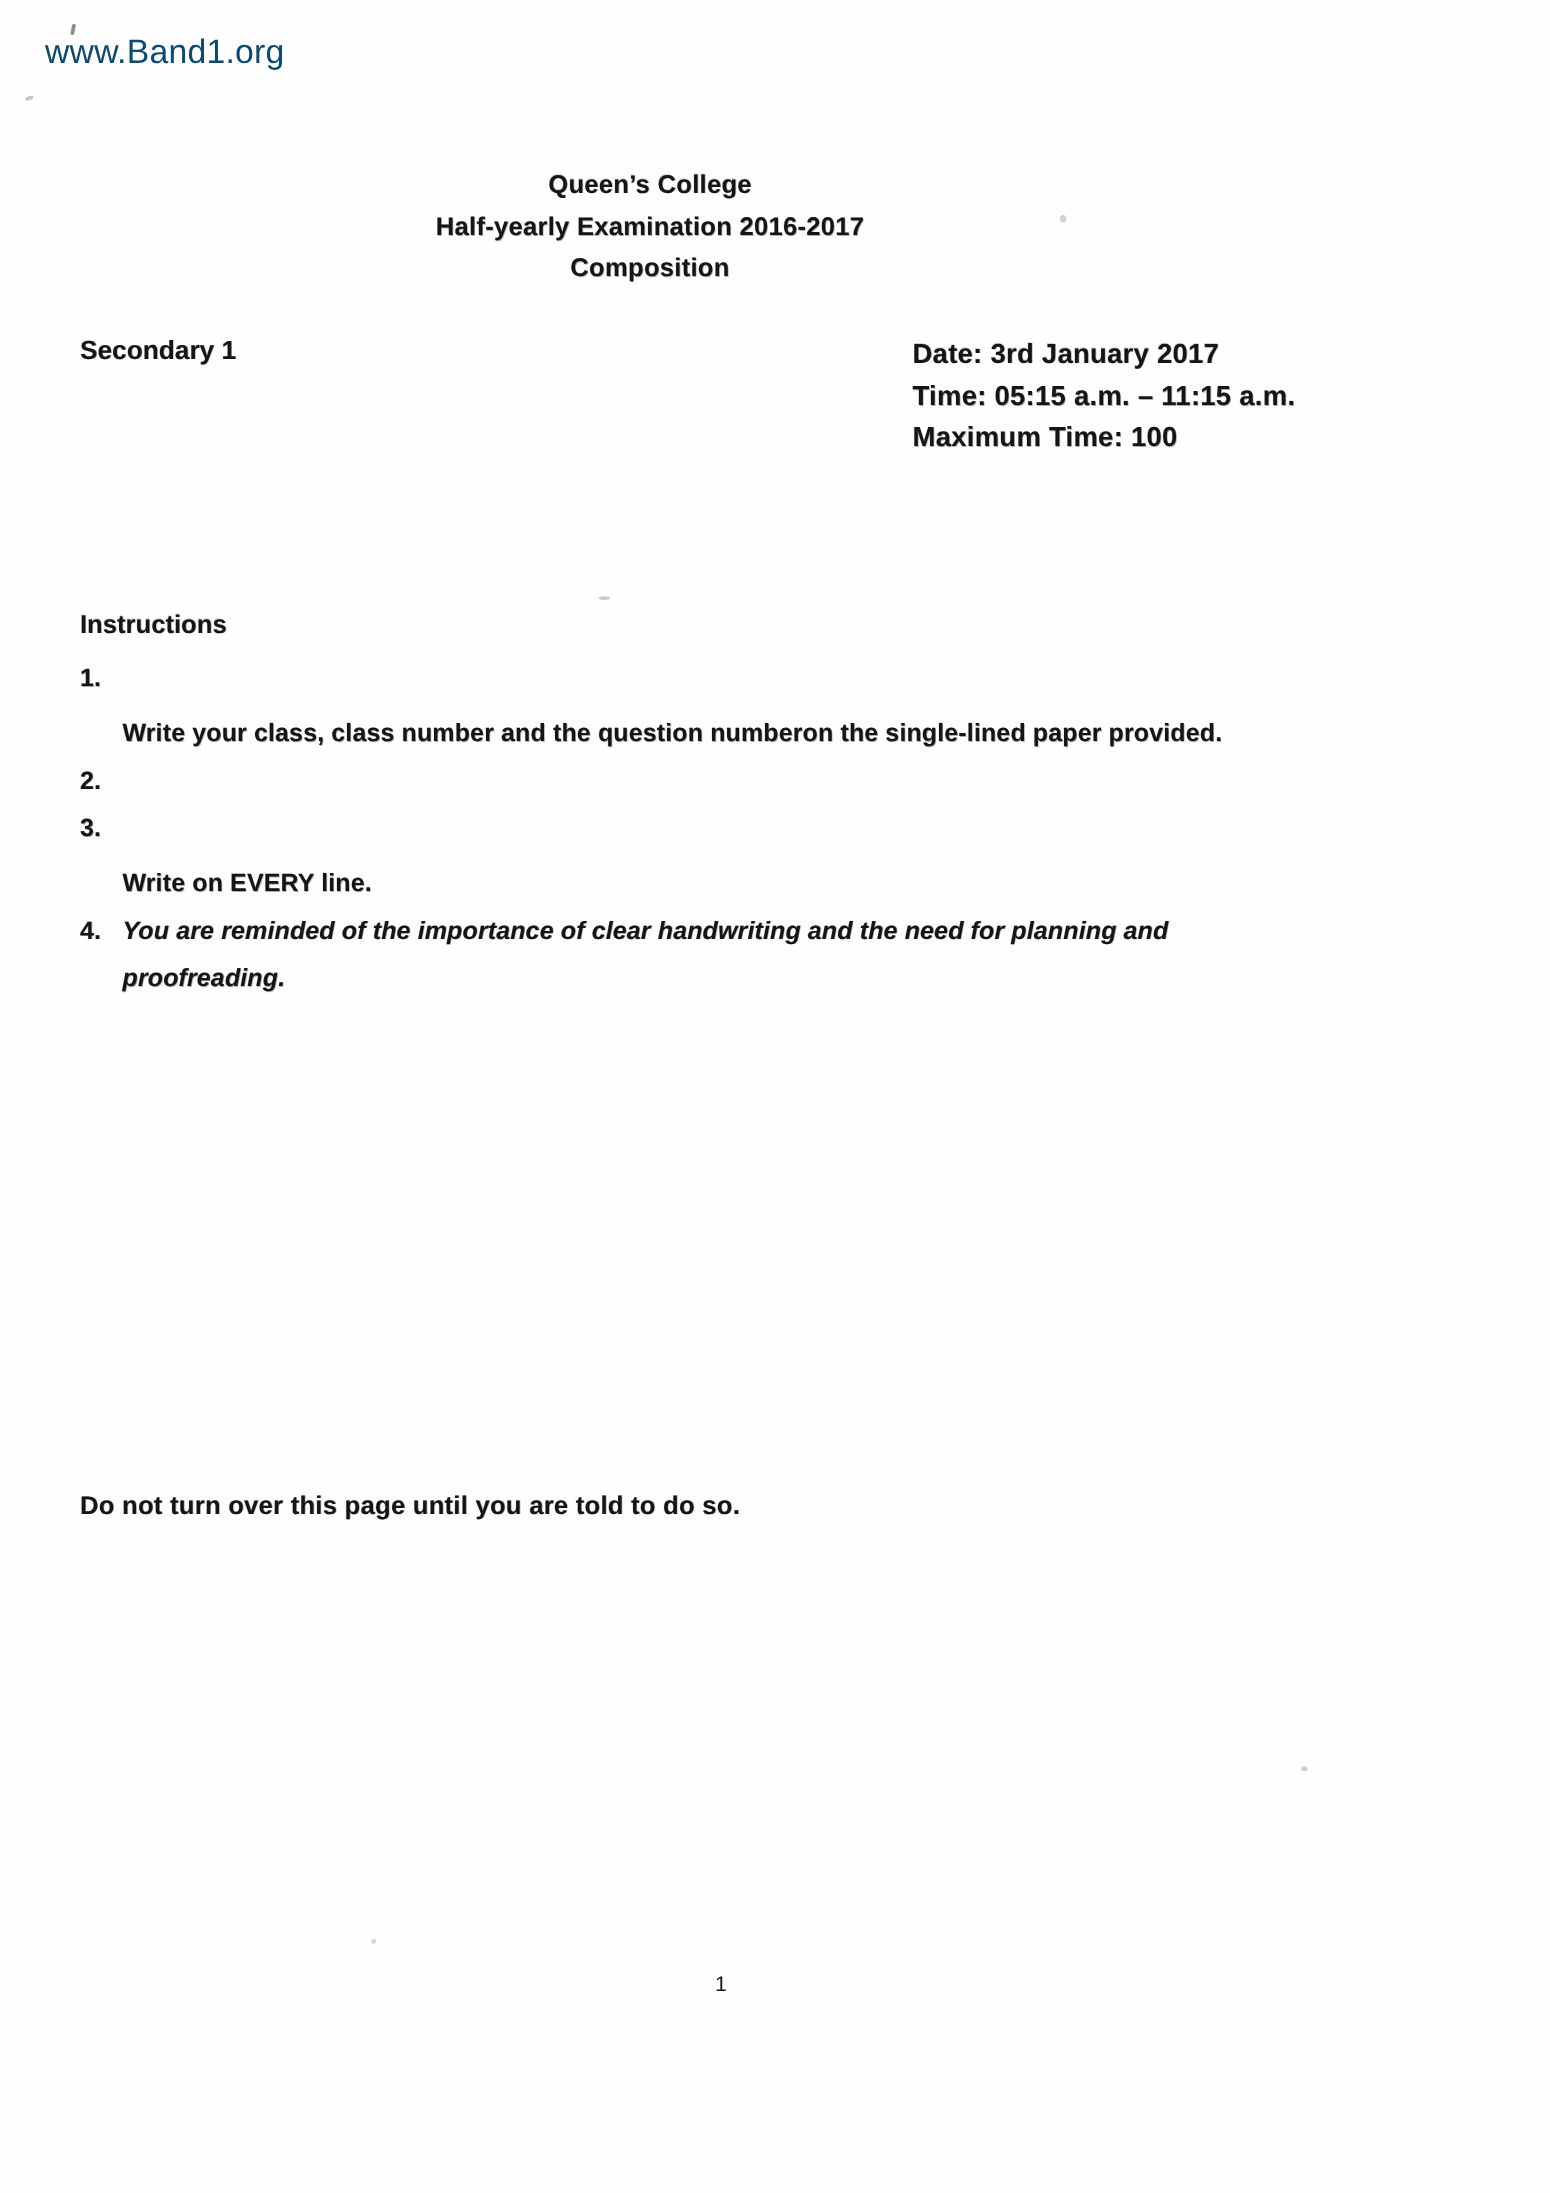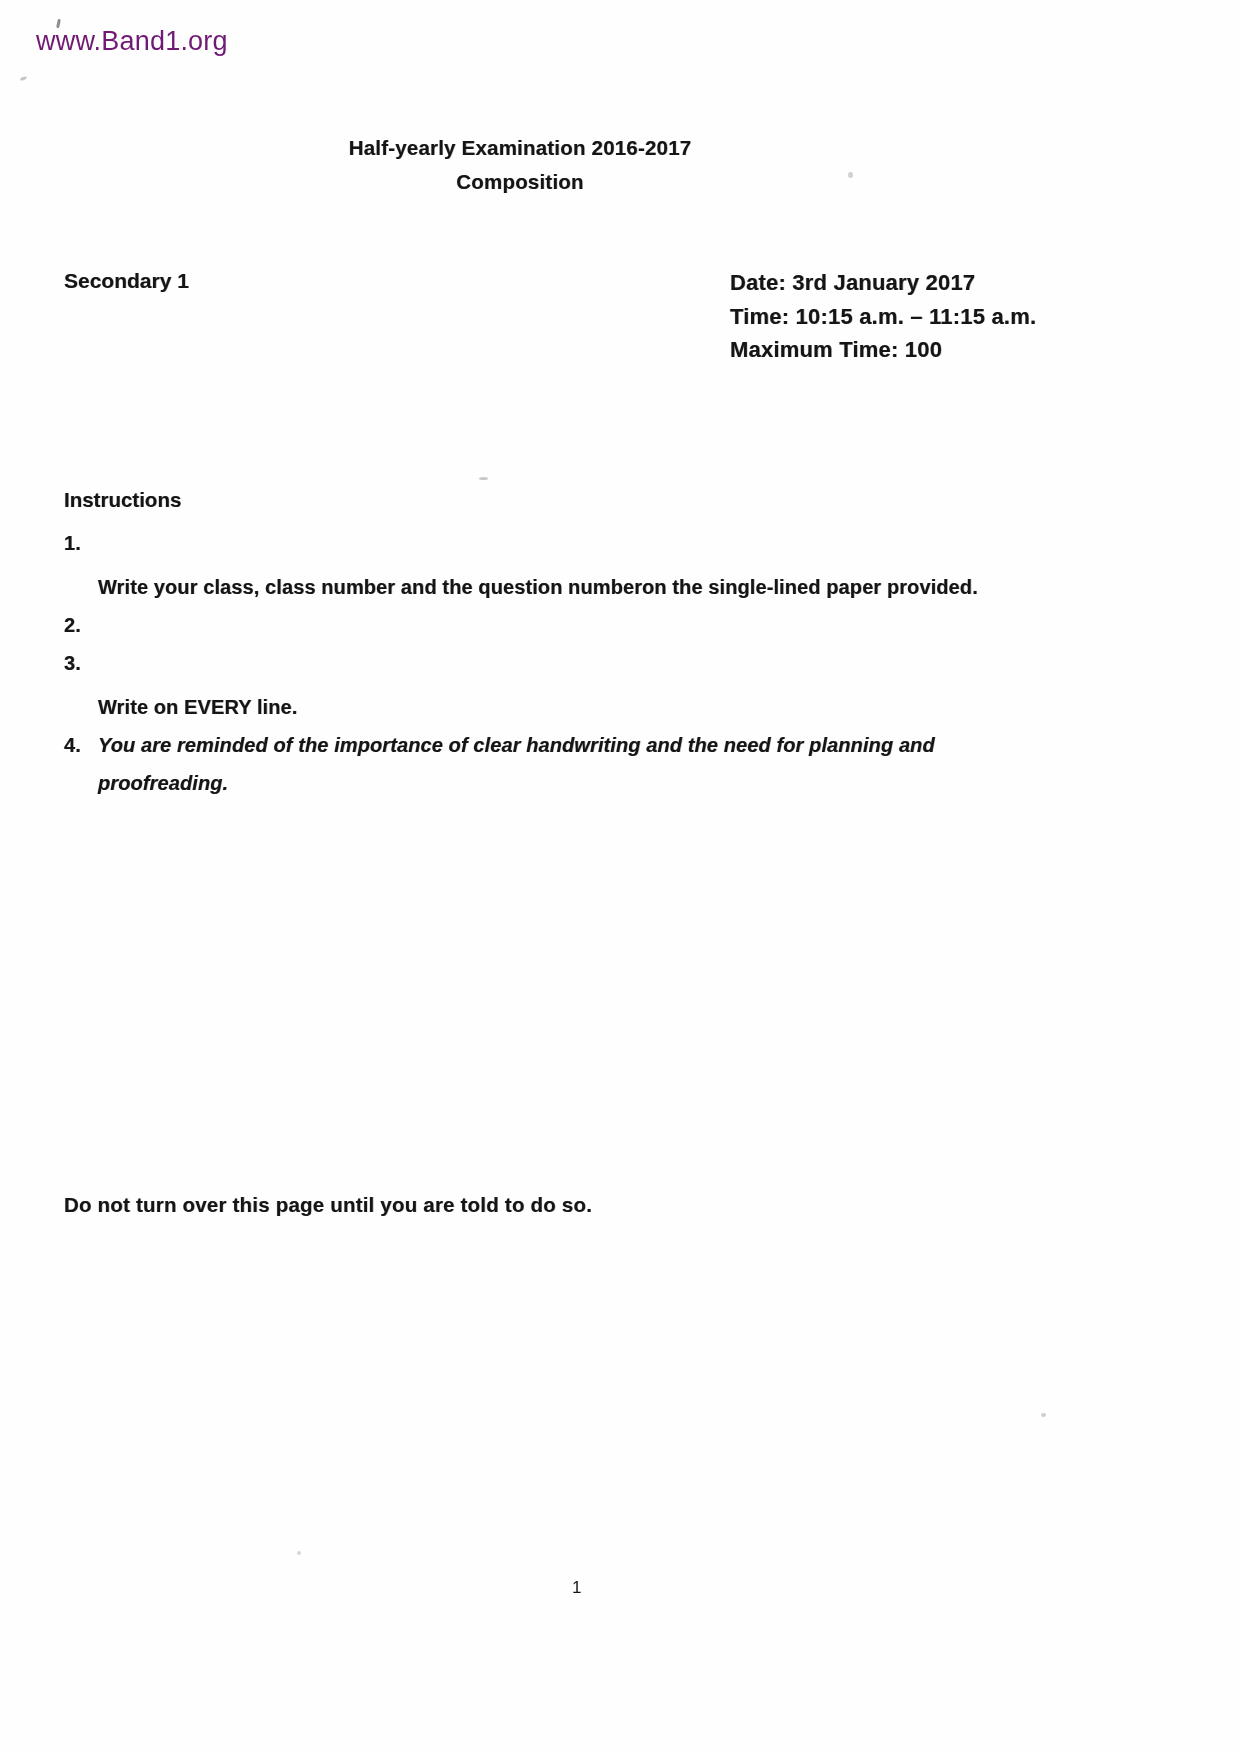--- a/index.html
+++ b/index.html
@@ -12,21 +12,21 @@
     font-family: "Liberation Sans", sans-serif;
     overflow: hidden;
   }
   
   .watermark {
     position: absolute;
     top: 26px;
     left: 36px;
     font-size: 27px;
     font-weight: 400;
-    color: #701a75;
+    color: #0c4a6e;
     letter-spacing: 0.2px;
   }
   
   .content {
     position: absolute;
     inset: 0;
     color: #1d1d1d;
     filter: blur(0.35px) contrast(1.08);
   }
   .content .fuzzy {
@@ -110,29 +110,30 @@
 </head>
 <body>
 
 <div class="page">
 
   <div class="watermark">www.Band1.org</div>
 
   <div class="content">
 
     <div class="title-block fuzzy">
+      <div>Queen’s College</div>
       <div>Half-yearly Examination 2016-2017</div>
       <div>Composition</div>
     </div>
 
     <div class="level fuzzy">Secondary 1</div>
 
     <div class="meta fuzzy">
       <div>Date: 3rd January 2017</div>
-      <div>Time: 10:15 a.m. – 11:15 a.m.</div>
+      <div>Time: 05:15 a.m. – 11:15 a.m.</div>
       <div>Maximum Time: 100</div>
     </div>
 
     <div class="instructions">
       <div class="ins-heading fuzzy">Instructions</div>
       <ol class="ins-list">
         <li class="ins-item fuzzy">
           <span class="ins-num">1.</span>
           <span class="ins-txt nowrap">Write your class, class number and the question numberon the single-lined paper provided.</span>
         </li>

